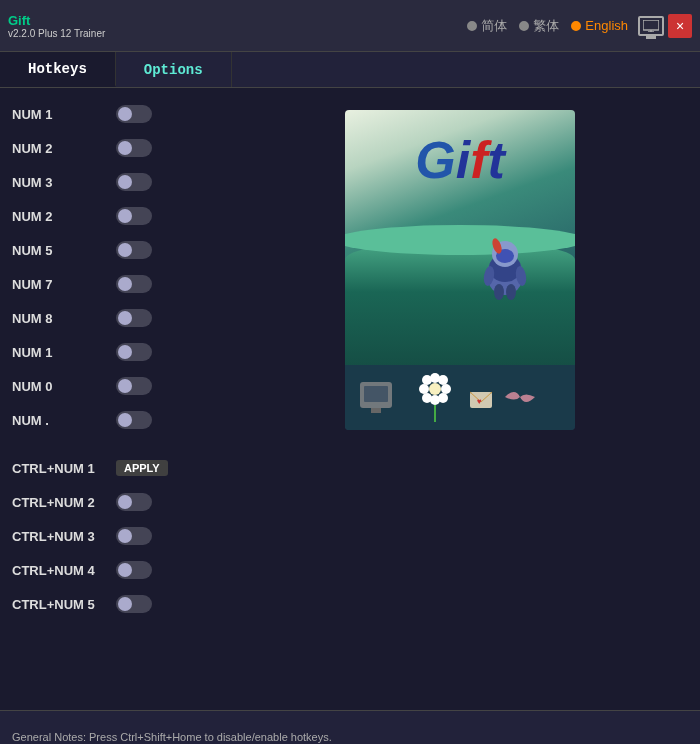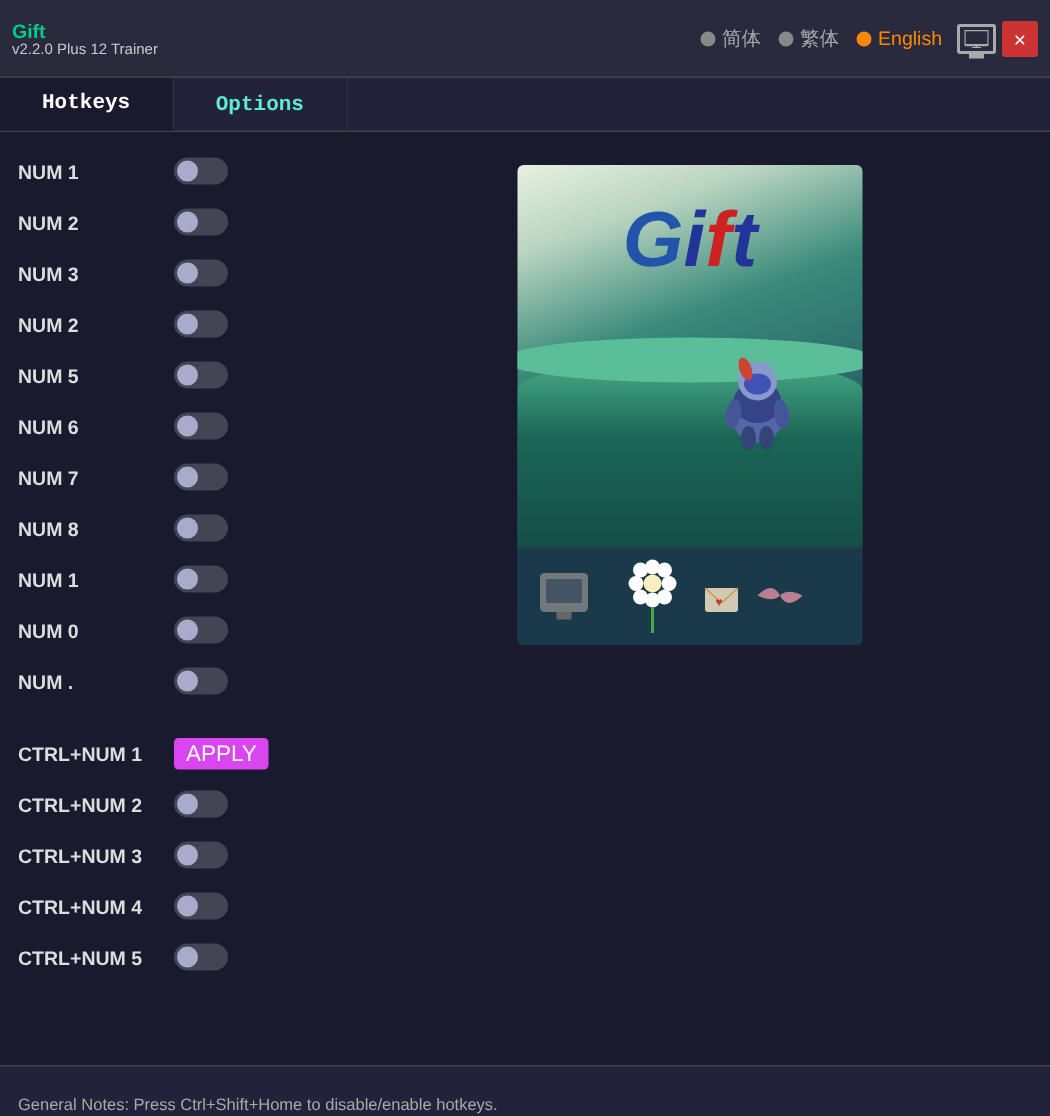--- a/index.html
+++ b/index.html
@@ -179,24 +179,24 @@
     .toggle-knob {
       width: 14px;
       height: 14px;
       border-radius: 50%;
       background: #aaaacc;
       position: absolute;
       left: 2px;
       transition: left 0.2s;
     }
     .apply-badge {
-      background: #d946ef;
+      background: #404040;
       color: white;
-      font-size: 15px;
-      font-weight: normal;
+      font-size: 11px;
+      font-weight: bold;
       padding: 2px 8px;
       border-radius: 3px;
       cursor: pointer;
     }
 
     
     .game-image-area {
       flex: 1;
       display: flex;
       align-items: flex-start;
@@ -364,26 +364,20 @@
           <div class="toggle-knob"></div>
         </div>
       </div>
       <div class="hotkey-row">
         <span class="hotkey-label">NUM 5</span>
         <div class="toggle-switch off">
           <div class="toggle-knob"></div>
         </div>
       </div>
       <div class="hotkey-row">
-        <span class="hotkey-label">NUM 6</span>
-        <div class="toggle-switch off">
-          <div class="toggle-knob"></div>
-        </div>
-      </div>
-      <div class="hotkey-row">
         <span class="hotkey-label">NUM 7</span>
         <div class="toggle-switch off">
           <div class="toggle-knob"></div>
         </div>
       </div>
       <div class="hotkey-row">
         <span class="hotkey-label">NUM 8</span>
         <div class="toggle-switch off">
           <div class="toggle-knob"></div>
         </div>

